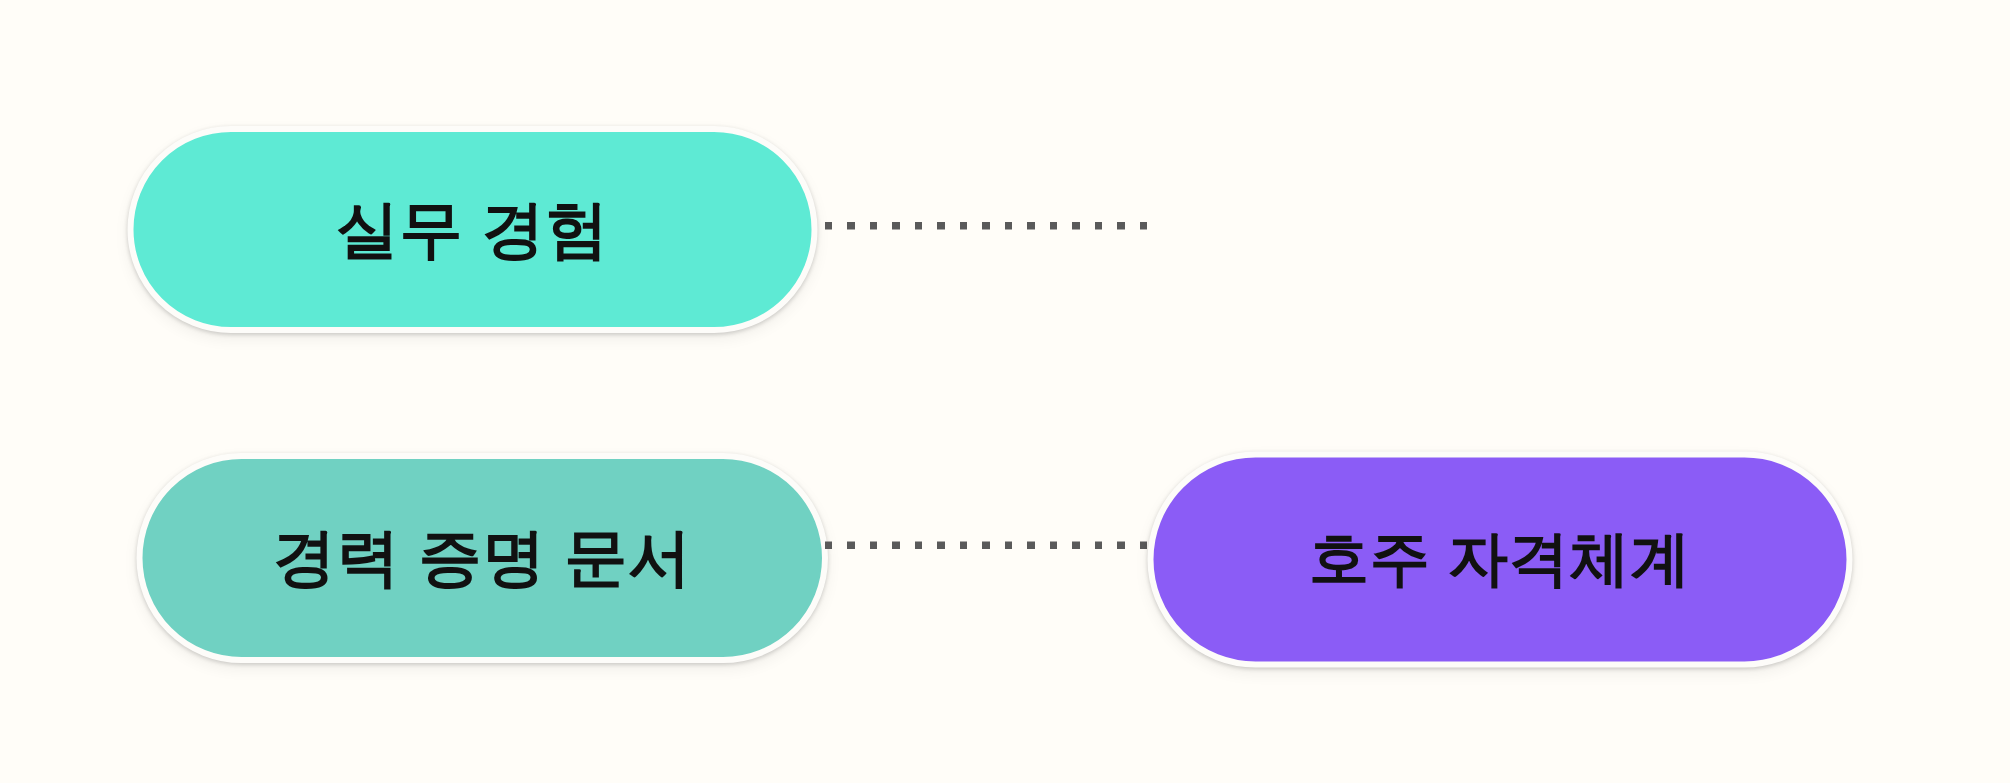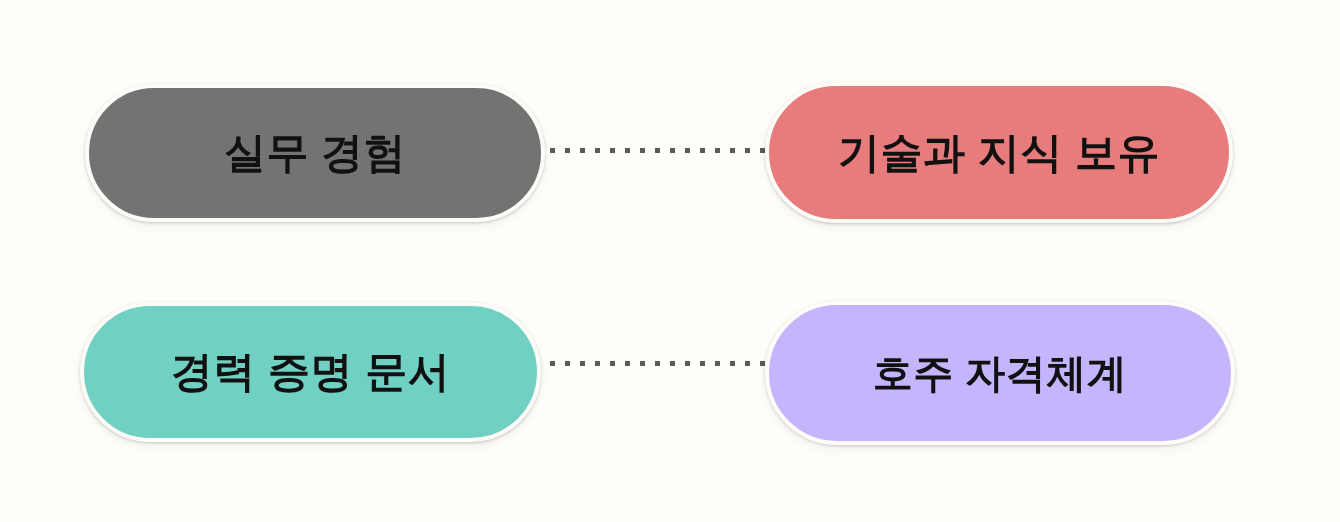--- a/index.html
+++ b/index.html
@@ -27,21 +27,21 @@
   }
   .pill-label {
     font-weight: bold;
     font-size: 42px;
     line-height: 1.12;
     letter-spacing: 0.5px;
     white-space: nowrap;
   }
   .pill-1 { left: 85px;  top: 84px;  width: 460px; height: 138px; }
   .pill-2 { left: 765px; top: 82px;  width: 468px; height: 141px; }
-  .pill-3 { left: 80px;  top: 302px; width: 461px; height: 140px; }
+  .pill-3 { left: 91px;  top: 302px; width: 461px; height: 140px; }
   .pill-4 { left: 765px; top: 301px; width: 470px; height: 144px; }
   .pill-4 .pill-label { font-size: 40px; }
   .connector {
     position: absolute;
     height: 5px;
     background-image: repeating-linear-gradient(
       to right,
       var(--dot-color, #5a5a5a) 0px,
       var(--dot-color, #5a5a5a) 5px,
       transparent 5px,
@@ -49,33 +49,30 @@
     );
   }
   .connector-1 { left: 550px; top: 148px; width: 218px; }
   .connector-2 { left: 550px; top: 361px; width: 218px; }
 </style>
 </head>
 <body>
 
 <div class="canvas" style="background: rgb(255, 253, 248);">
 
-  <div class="pill pill-1" style="background: #737373;">
+  <div class="pill pill-1" style="background: #5eead4;">
     <span class="pill-label" style="color: rgb(17, 17, 17);">실무 경험</span>
   </div>
 
   <div class="connector connector-1" style="--dot-color: #5a5a5a;"></div>
 
-  <div class="pill pill-2" style="background: rgb(232, 124, 124);">
-    <span class="pill-label" style="color: rgb(17, 17, 17);">기술과 지식 보유</span>
-  </div>
 
   <div class="pill pill-3" style="background: rgb(112, 209, 194);">
     <span class="pill-label" style="color: rgb(17, 17, 17);">경력 증명 문서</span>
   </div>
 
   <div class="connector connector-2" style="--dot-color: #5a5a5a;"></div>
 
-  <div class="pill pill-4" style="background: #c4b5fd;">
+  <div class="pill pill-4" style="background: #8b5cf6;">
     <span class="pill-label" style="color: rgb(17, 17, 17);">호주 자격체계</span>
   </div>
 
 </div>
 
 </body></html>

